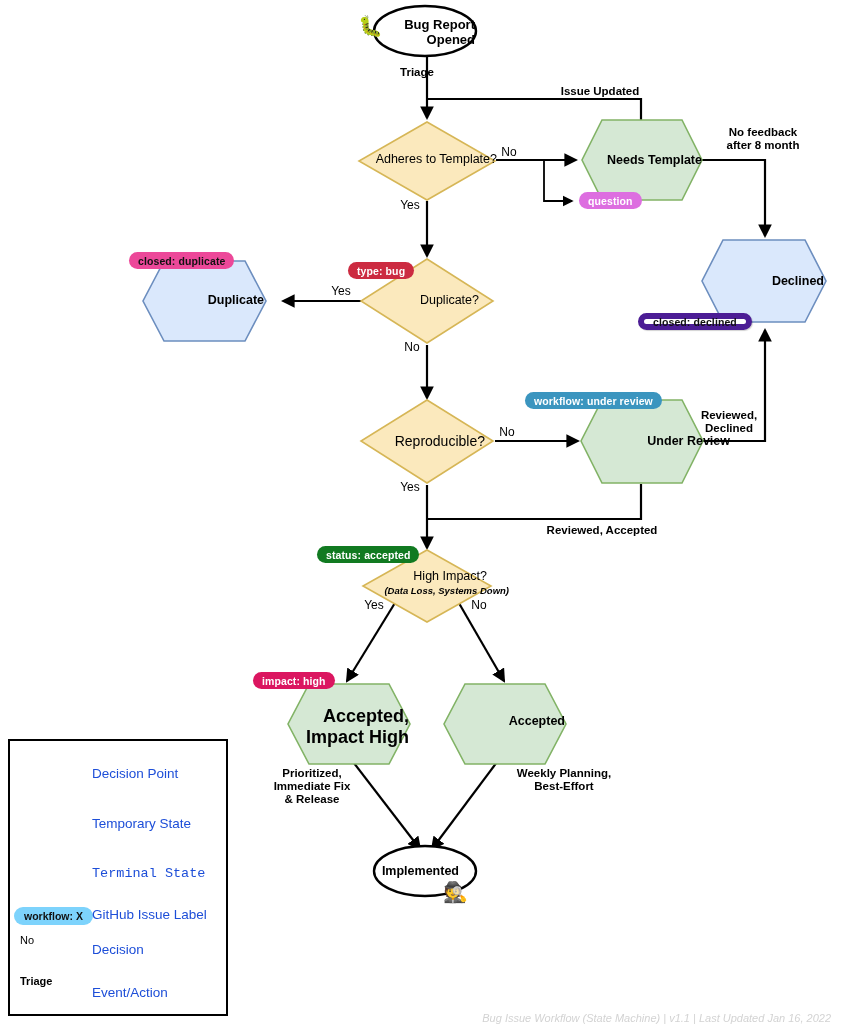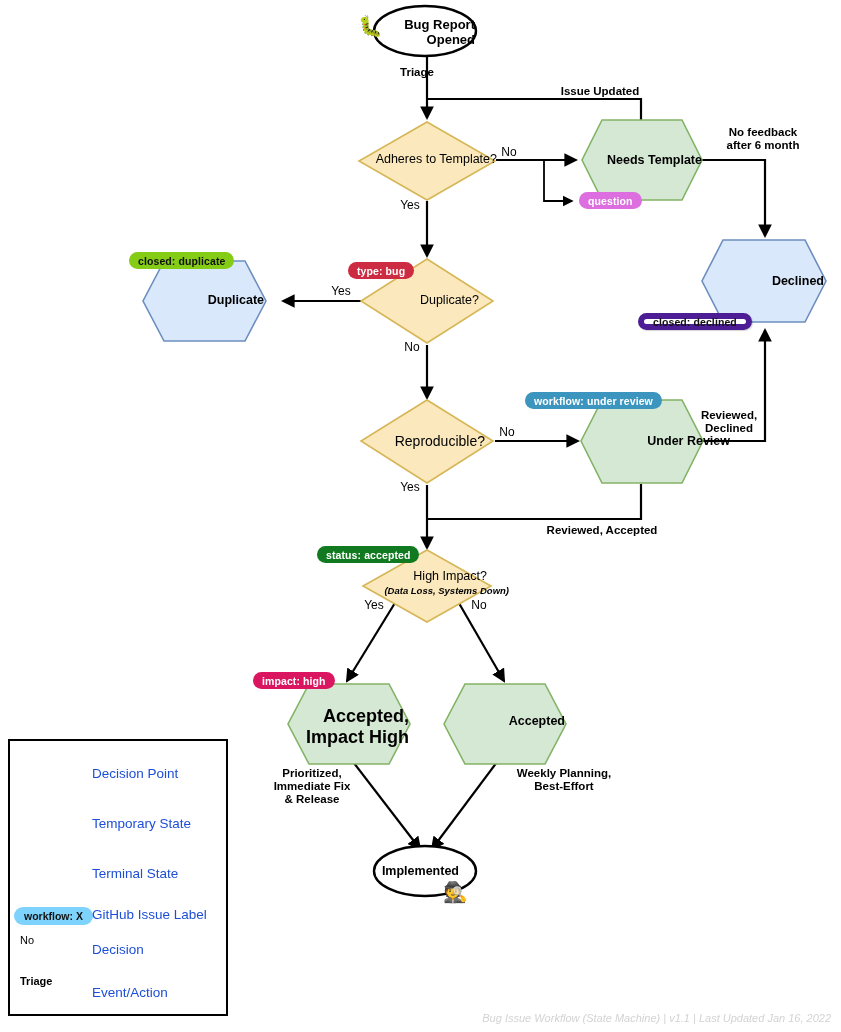--- a/index.html
+++ b/index.html
@@ -45,21 +45,21 @@
     color: #ffffff;
     display: flex;
     align-items: center;
     justify-content: center;
     white-space: nowrap;
     padding: 0 9px;
     height: 17px;
     box-sizing: border-box;
     letter-spacing: 0.1px;
   }
-  .tag.gray { background: #84cc16; color: #111111; }
+  .tag.gray { background: #ec4899; color: #111111; }
   .tag.white-outline {
     background: #ffffff;
     color: #111111;
     border: 6px solid #4c1d95;
     box-shadow: 1px 1px 1px rgba(0,0,0,0.18);
   }
   .legend-box {
     position: absolute;
     left: 8px;
     top: 739px;
@@ -204,21 +204,21 @@
 <div class="node-label" style="left:357px; top:152px; width:140px; font-size:12.5px;">Adheres to Template?</div>
 <div class="edge-label plain" style="left:496px; top:146px; width:26px;">No</div>
 <div class="edge-label plain" style="left:396px; top:199px; width:28px;">Yes</div>
 
 <div class="node-label bold" style="left:582px; top:153px; width:120px; font-size:12.5px;">Needs Template</div>
 
 <div class="tag" style="left:579px; top:192px; background:#dd6ee0;">question</div>
 
 <div class="edge-label" style="left:694px; top:126px; width:138px;">
   <div>No feedback</div>
-  <div>after 6 month</div>
+  <div>after 8 month</div>
 </div>
 
 <div class="node-label bold" style="left:704px; top:274px; width:120px; font-size:12.5px;">Declined</div>
 <div class="tag white-outline" style="left:638px; top:313px;">closed: declined</div>
 
 <div class="tag" style="left:348px; top:262px; background:#cc2b41;">type: bug</div>
 
 <div class="node-label" style="left:375px; top:293px; width:104px; font-size:12.5px;">Duplicate?</div>
 <div class="edge-label plain" style="left:326px; top:285px; width:30px;">Yes</div>
 <div class="edge-label plain" style="left:399px; top:341px; width:26px;">No</div>
@@ -265,21 +265,21 @@
 <div class="edge-label" style="left:504px; top:767px; width:120px;">
   <div>Weekly Planning,</div>
   <div>Best-Effort</div>
 </div>
 
 <div class="node-label bold" style="left:375px; top:864px; width:84px; font-size:12.5px;">Implemented</div>
 
 <div class="legend-box"></div>
 <div class="legend-text" style="left:92px; top:766px;">Decision Point</div>
 <div class="legend-text" style="left:92px; top:816px;">Temporary State</div>
-<div class="legend-text" style="left:92px; top:866px;">Terminal State</div>
+<div class="legend-text" style="left:92px; top:866px;font-family:Liberation Mono, monospace;">Terminal State</div>
 <div class="legend-tag" style="left:14px; top:907px;">workflow: X</div>
 <div class="legend-text" style="left:92px; top:907px;">GitHub Issue Label</div>
 <div class="legend-arrow-label" style="left:20px; top:934px;">No</div>
 <div class="legend-text" style="left:92px; top:942px;">Decision</div>
 <div class="legend-arrow-label" style="left:20px; top:975px; font-weight:bold;">Triage</div>
 <div class="legend-text" style="left:92px; top:985px;">Event/Action</div>
 
 <div class="footer">Bug Issue Workflow (State Machine) | v1.1 | Last Updated Jan 16, 2022</div>
 
 </body></html>

